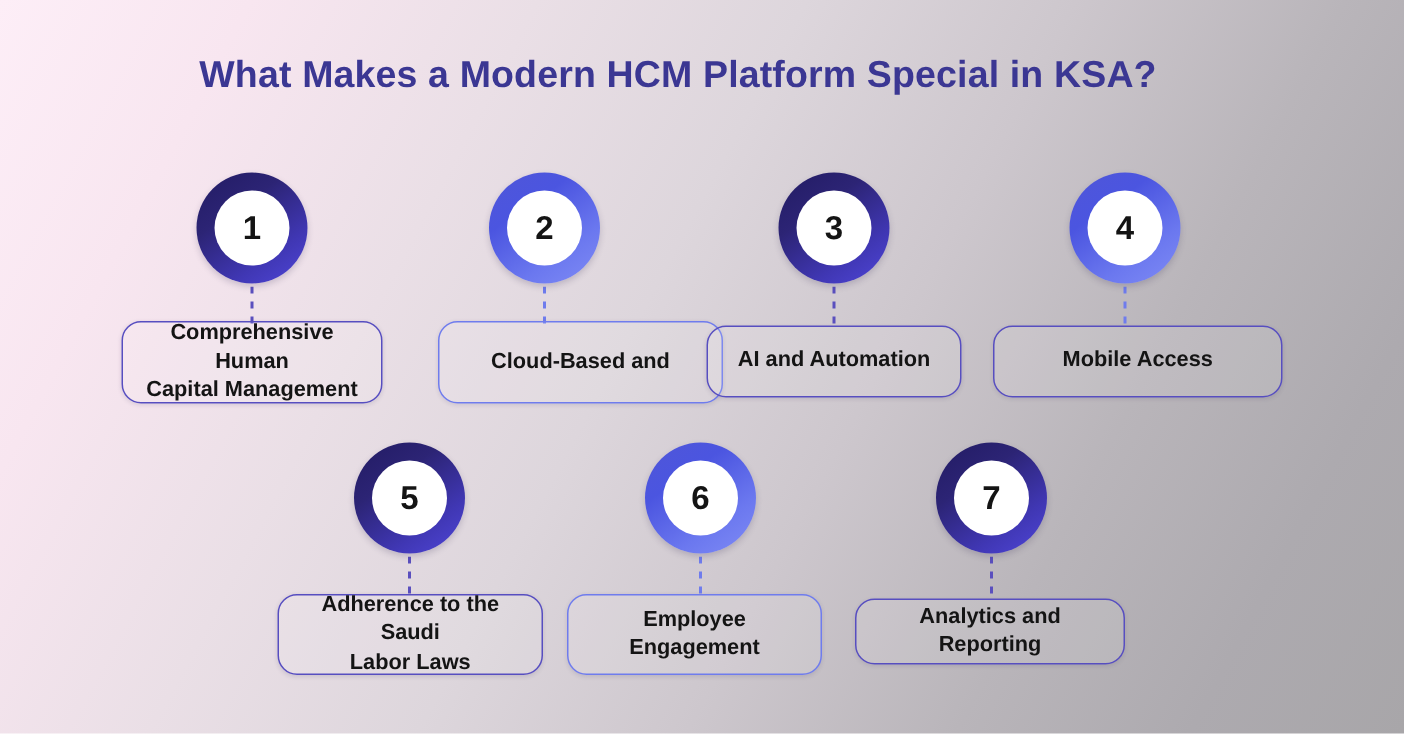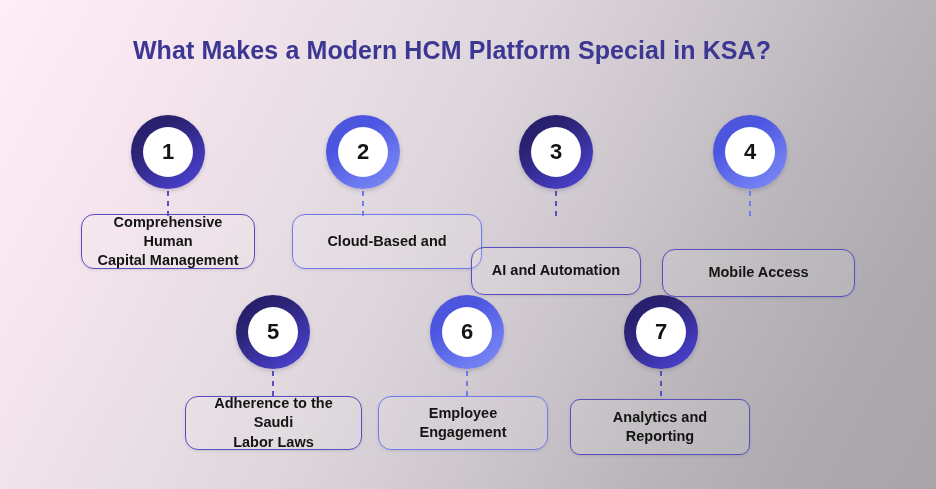--- a/index.html
+++ b/index.html
@@ -163,35 +163,35 @@
   </div>
 
   <div class="step" style="left:519px; top:115px; width:74px;">
     <div class="circle-outer dark">
       <div class="circle-inner">
         <span class="circle-num">3</span>
       </div>
     </div>
     <div class="connector dark"></div>
   </div>
-  <div class="label-box dark" style="left:471px; top:217px; width:170px; height:48px; position:absolute;margin-top:30px;">
+  <div class="label-box dark" style="left:471px; top:217px; width:170px; height:48px; position:absolute;">
     <span>
       <span class="label-text">AI and Automation</span>
     </span>
   </div>
 
   <div class="step" style="left:713px; top:115px; width:74px;">
     <div class="circle-outer light">
       <div class="circle-inner">
         <span class="circle-num">4</span>
       </div>
     </div>
     <div class="connector light"></div>
   </div>
-  <div class="label-box dark" style="left:662px; top:217px; width:193px; height:48px; position:absolute;margin-top:32px;">
+  <div class="label-box dark" style="left:662px; top:217px; width:193px; height:48px; position:absolute;">
     <span>
       <span class="label-text">Mobile Access</span>
     </span>
   </div>
 
   <div class="step" style="left:236px; top:295px; width:74px;">
     <div class="circle-outer dark">
       <div class="circle-inner">
         <span class="circle-num">5</span>
       </div>
@@ -220,19 +220,19 @@
   </div>
 
   <div class="step" style="left:624px; top:295px; width:74px;">
     <div class="circle-outer dark">
       <div class="circle-inner">
         <span class="circle-num">7</span>
       </div>
     </div>
     <div class="connector dark"></div>
   </div>
-  <div class="label-box dark" style="left:570px; top:399px; width:180px; height:56px; position:absolute;border-radius:10px;">
+  <div class="label-box dark" style="left:570px; top:399px; width:180px; height:44px; position:absolute;">
     <span>
       <span class="label-text">Analytics and Reporting</span>
     </span>
   </div>
 
 </div>
 
 </body></html>

